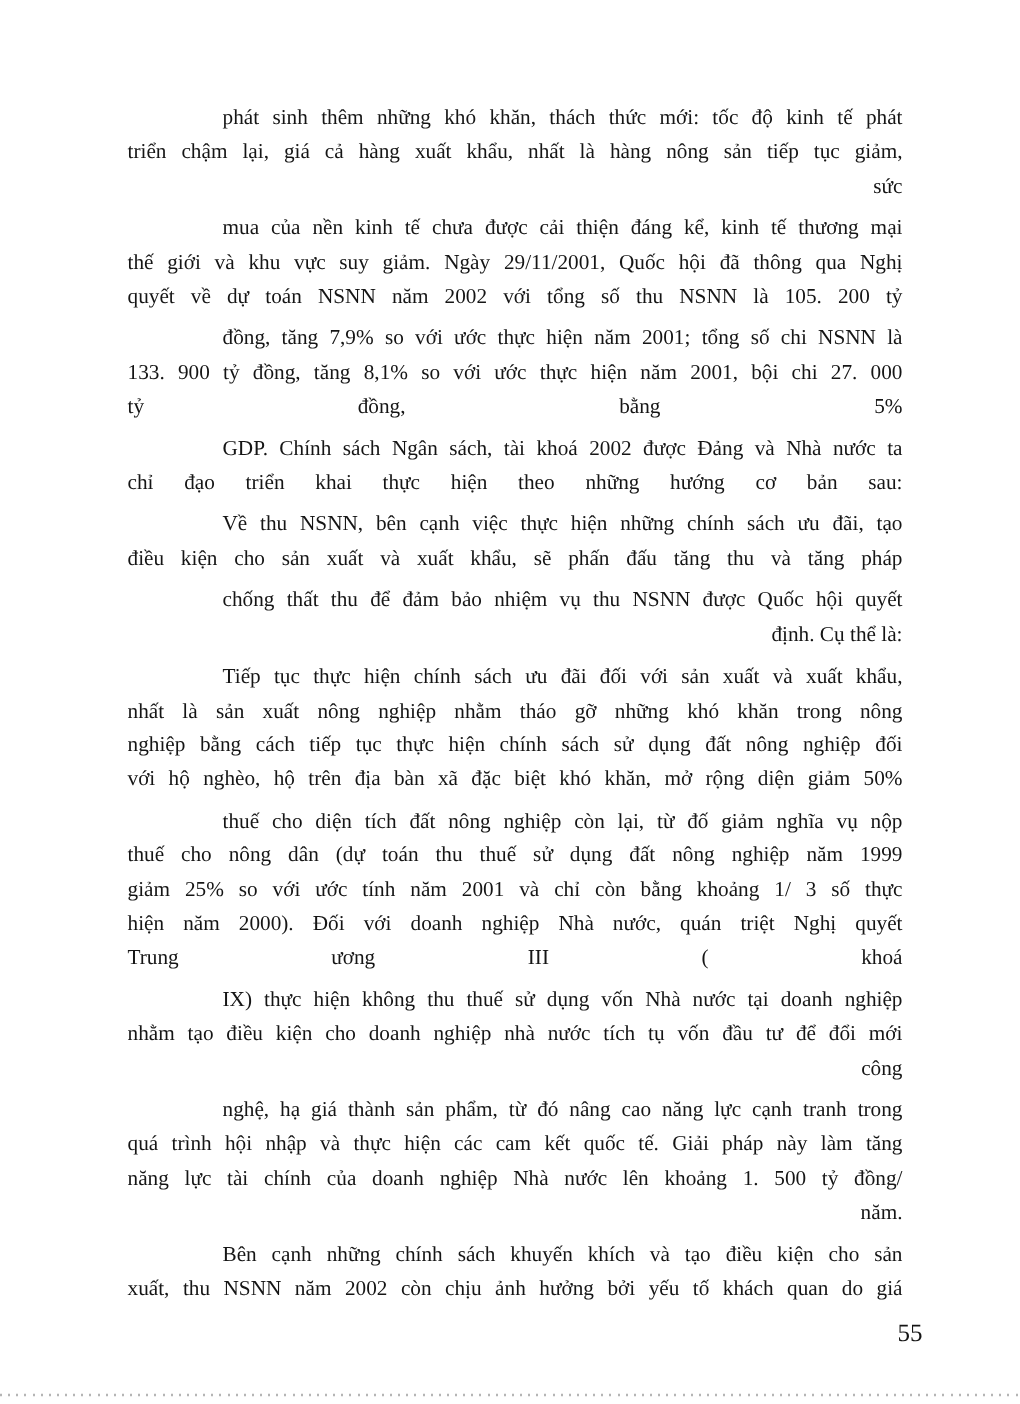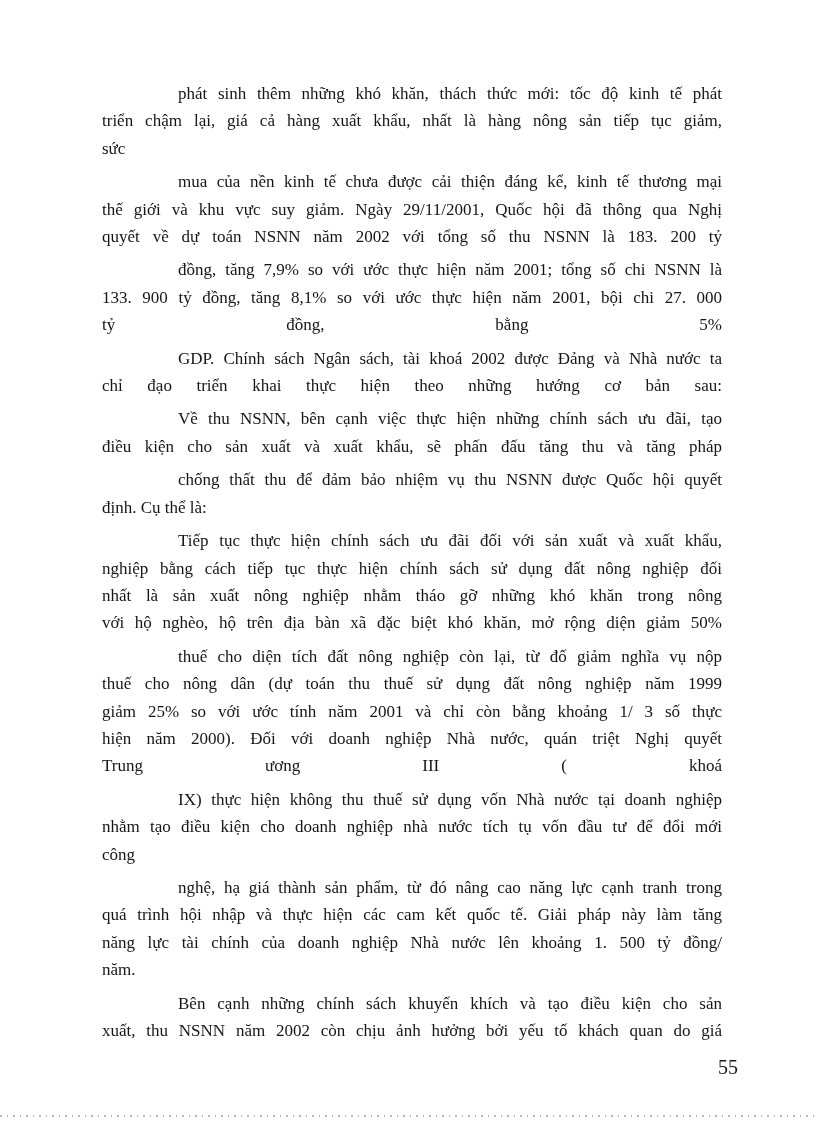--- a/index.html
+++ b/index.html
@@ -20,21 +20,21 @@
     left: 102px;
     top: 80px;
     width: 636px;
   }
   .para {
     margin: 0 16px 6px 0;
   }
   .ln {
     font-size: 17px;
     line-height: 27.4px;
-    text-align: left;
+    text-align: right;
     white-space: normal;
   }
   .ln.j {
     text-align: justify;
     text-align-last: justify;
   }
   .ln.ind {
     padding-left: 76px;
   }
   .page-number {
@@ -62,43 +62,43 @@
 
 <div class="doc">
     <div class="para">
       <div class="ln j ind">phát sinh thêm những khó khăn, thách thức mới: tốc độ kinh tế phát</div>
       <div class="ln j">triển chậm lại, giá cả hàng xuất khẩu, nhất là hàng nông sản tiếp tục giảm,</div>
       <div class="ln">sức</div>
     </div>
     <div class="para">
       <div class="ln j ind">mua của nền kinh tế chưa được cải thiện đáng kể, kinh tế thương mại</div>
       <div class="ln j">thế giới và khu vực suy giảm. Ngày 29/11/2001, Quốc hội đã thông qua Nghị</div>
-      <div class="ln j">quyết về dự toán NSNN năm 2002 với tổng số thu NSNN là 183. 200 tỷ</div>
+      <div class="ln j">quyết về dự toán NSNN năm 2002 với tổng số thu NSNN là 105. 200 tỷ</div>
     </div>
     <div class="para">
       <div class="ln j ind">đồng, tăng 7,9% so với ước thực hiện năm 2001; tổng số chi NSNN là</div>
       <div class="ln j">133. 900 tỷ đồng, tăng 8,1% so với ước thực hiện năm 2001, bội chi 27. 000</div>
       <div class="ln j">tỷ đồng, bằng 5%</div>
     </div>
     <div class="para">
       <div class="ln j ind">GDP. Chính sách Ngân sách, tài khoá 2002 được Đảng và Nhà nước ta</div>
       <div class="ln j">chỉ đạo triển khai thực hiện theo những hướng cơ bản sau:</div>
     </div>
     <div class="para">
       <div class="ln j ind">Về thu NSNN, bên cạnh việc thực hiện những chính sách ưu đãi, tạo</div>
       <div class="ln j">điều kiện cho sản xuất và xuất khẩu, sẽ phấn đấu tăng thu và tăng pháp</div>
     </div>
     <div class="para">
       <div class="ln j ind">chống thất thu để đảm bảo nhiệm vụ thu NSNN được Quốc hội quyết</div>
       <div class="ln">định. Cụ thể là:</div>
     </div>
     <div class="para">
       <div class="ln j ind">Tiếp tục thực hiện chính sách ưu đãi đối với sản xuất và xuất khẩu,</div>
+      <div class="ln j">nhất là sản xuất nông nghiệp nhằm tháo gỡ những khó khăn trong nông</div>
       <div class="ln j">nghiệp bằng cách tiếp tục thực hiện chính sách sử dụng đất nông nghiệp đối</div>
-      <div class="ln j">nhất là sản xuất nông nghiệp nhằm tháo gỡ những khó khăn trong nông</div>
       <div class="ln j">với hộ nghèo, hộ trên địa bàn xã đặc biệt khó khăn, mở rộng diện giảm 50%</div>
     </div>
     <div class="para">
       <div class="ln j ind">thuế cho diện tích đất nông nghiệp còn lại, từ đố giảm nghĩa vụ nộp</div>
       <div class="ln j">thuế cho nông dân (dự toán thu thuế sử dụng đất nông nghiệp năm 1999</div>
       <div class="ln j">giảm 25% so với ước tính năm 2001 và chỉ còn bằng khoảng 1/ 3 số thực</div>
       <div class="ln j">hiện năm 2000). Đối với doanh nghiệp Nhà nước, quán triệt Nghị quyết</div>
       <div class="ln j">Trung ương III ( khoá</div>
     </div>
     <div class="para">

